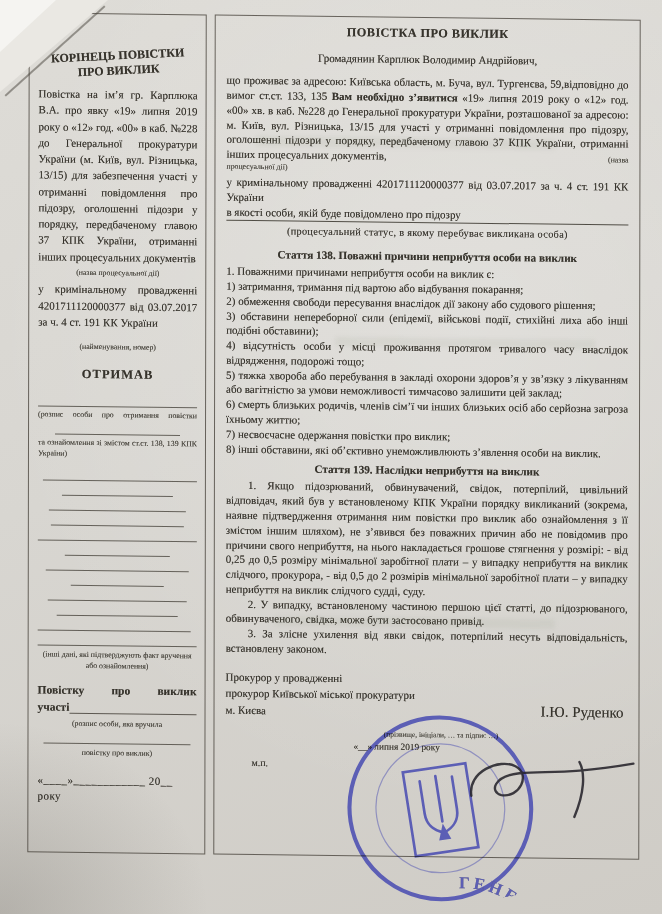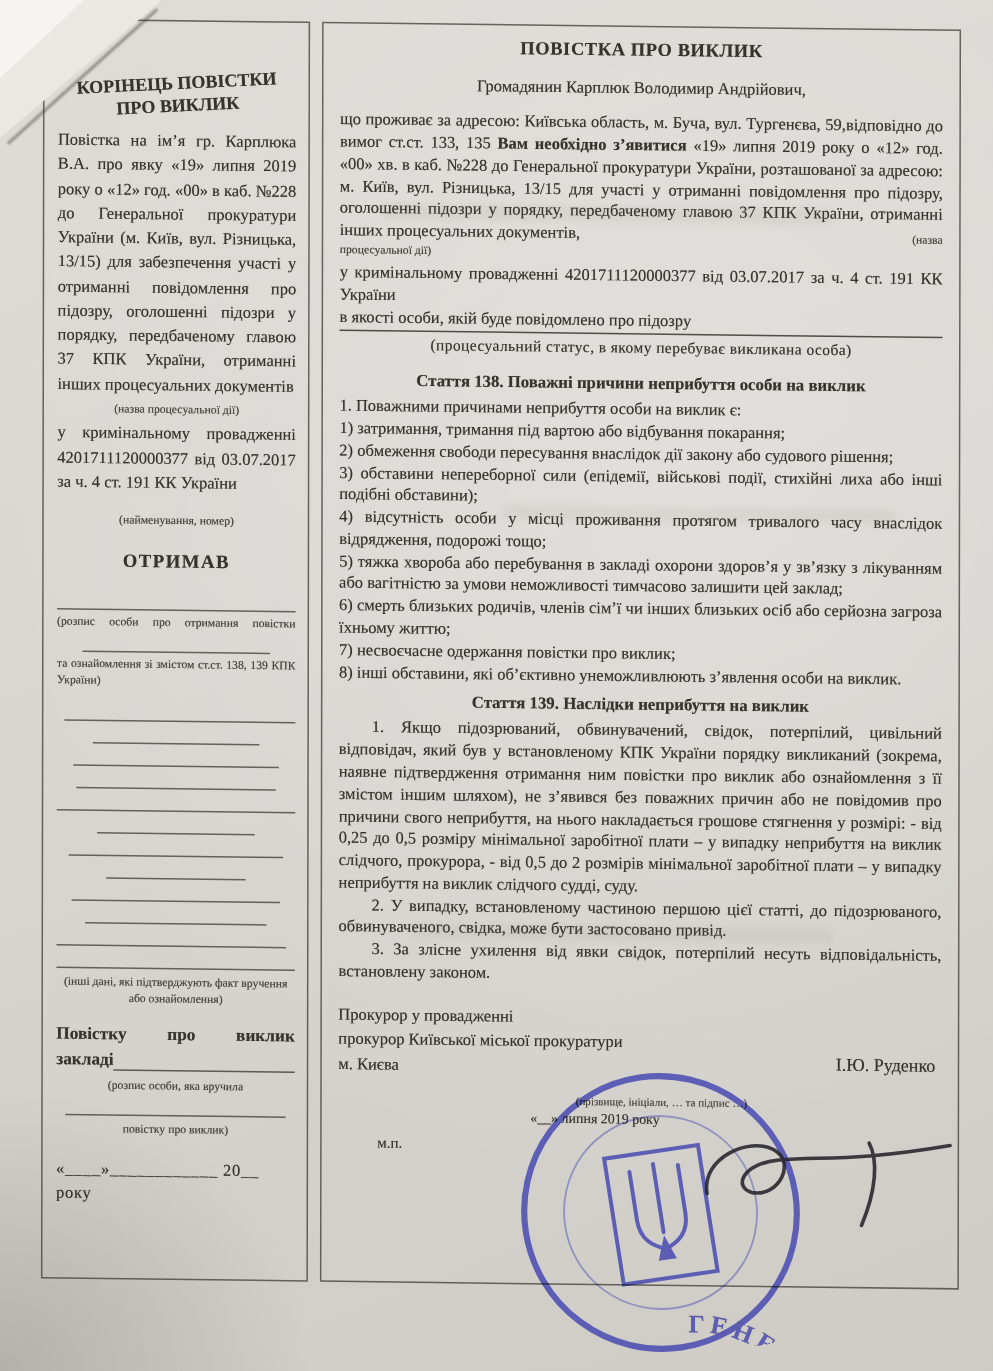--- a/index.html
+++ b/index.html
@@ -41,21 +41,21 @@
   .main p{margin:0;}
   .cap-right{display:block;text-align:right;margin-top:-11px;}
   .status{border-bottom:1.2px solid rgba(55,52,44,.85);padding-bottom:1px;}
   .status-cap{text-align:center;font-size:10.3px;letter-spacing:.3px;padding:3px 0 4px;}
   .art-h{font-weight:bold;text-align:center;font-size:11.2px;margin:5px 0 2px;}
   .indent{text-indent:22px;}
   .footer{position:relative;margin-top:13px;line-height:1.5;}
   .footer-cap{font-size:7.4px;color:#4a473f;margin:9px 0 0 88px;width:255px;text-align:center;}
   .footer-date{font-size:9.3px;margin:1px 0 0 128px;}
   .mp{font-size:10px;margin:2px 0 0 26px;}
-  .sig-name{position:absolute;right:4px;top:28px;font-size:12px;white-space:nowrap;}
+  .sig-name{position:absolute;right:4px;top:28px;font-size:15px;white-space:nowrap;}
   
   .stamp{position:absolute;left:316px;top:694px;width:194px;height:194px;z-index:6;mix-blend-mode:multiply;opacity:.88;transform:rotate(-9deg);}
   .stamp svg{width:100%;height:100%;}
   .signature{position:absolute;left:436px;top:736px;width:176px;height:70px;z-index:7;}
   
   .fold-b{position:absolute;left:0;top:0;width:108px;height:100px;
     background:#eae8e3;clip-path:polygon(0 0,100% 0,0 92%);z-index:10;
     filter:drop-shadow(3px 4px 4px rgba(58,54,47,.5));}
   .fold-a{position:absolute;left:0;top:0;width:56px;height:52px;
     background:#f5f4f1;clip-path:polygon(0 0,100% 0,0 100%);z-index:11;}
@@ -90,21 +90,21 @@
       <div class="sline c" style="width:90%;"></div>
       <div class="sline c" style="width:58%;"></div>
       <div class="sline c" style="width:88%;"></div>
       <div class="sline c" style="width:76%;"></div>
       <div class="sline" style="width:96%;"></div>
       <div class="sline"></div>
     </div>
     <div class="cap cap-c" style="margin-top:3px;">(інші дані, які підтверджують факт вручення або ознайомлення)</div>
     <div class="served-l1">Повістку про виклик</div>
     <div class="served-l2">
-      <span>закладі</span>
+      <span>участі</span>
       <span class="fill"></span>
     </div>
     <div class="cap cap-c" style="margin-top:2px;">(розпис особи, яка вручила</div>
     <div class="sline c" style="width:92%;"></div>
     <div class="cap cap-c" style="margin-top:3px;">повістку про виклик)</div>
     <div class="date-blank">«____»____________ 20__ року</div>
   </div>
 
   <div class="box main">
     <div class="bleed" style="left:40px;top:120px;width:300px;height:10px;"></div>

